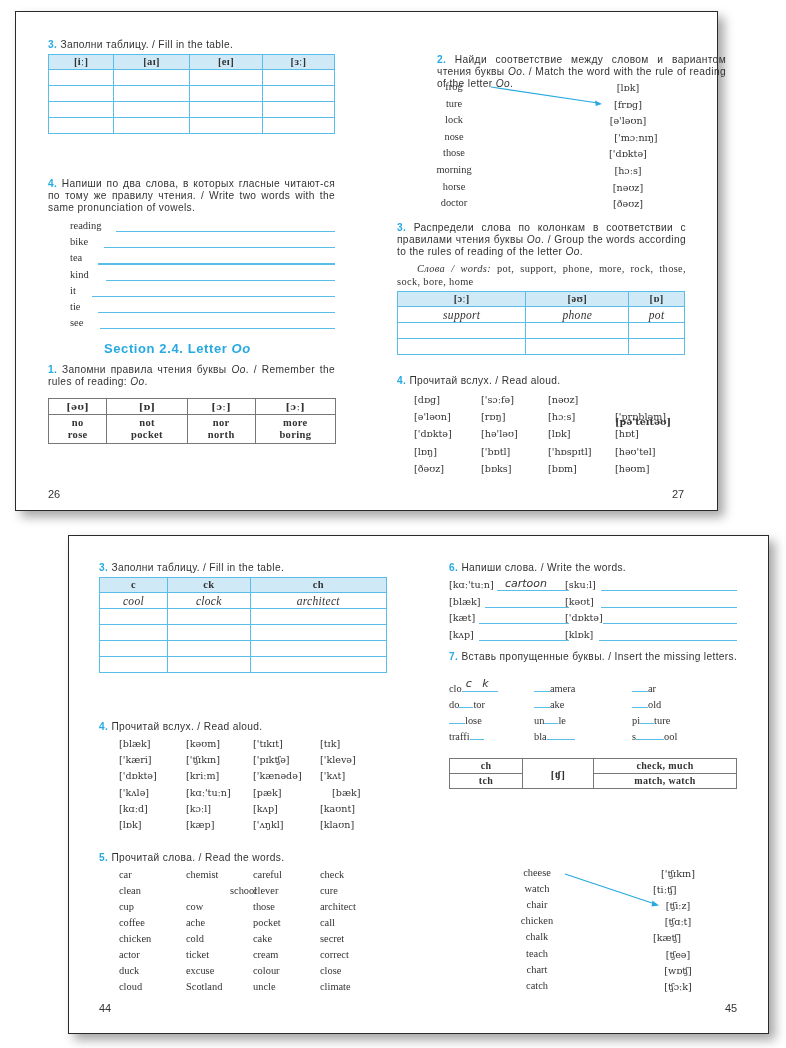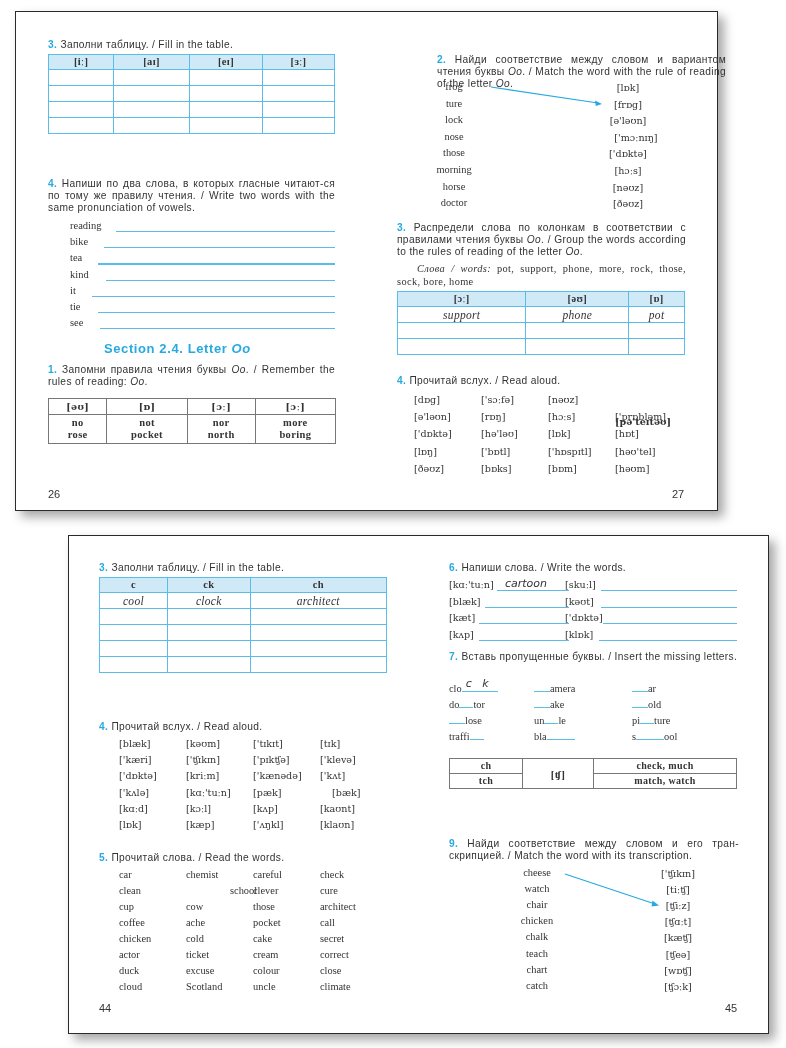--- a/index.html
+++ b/index.html
@@ -369,34 +369,31 @@
           <td>check, much</td>
         </tr>
         <tr>
           <td style="height:14px;">tch</td>
           <td>match, watch</td>
         </tr>
       </tbody>
         </table>
     </div>
 
-    <div class="task sans" style="left:30px;top:302px;width:290px;">
-      <div><span class="num">9.</span> <span>Найди соответствие между словом и его тран-скрипцией. / Match the word with its transcription.</span></div>
-    </div>
     <div id="p45-t9">
         <span class="word" style="left: 88px; top: 331px; width: 60px; text-align: center;">cheese</span>
         <span class="ipa" style="left: 234px; top: 332px; width: 50px; text-align: center;">['ʧɪkɪn]</span>
         <span class="word" style="left: 88px; top: 347.1px; width: 60px; text-align: center;">watch</span>
-        <span class="ipa" style="left: 234px; top: 348.1px; width: 50px; text-align: center;">[tiːʧ]</span>
+        <span class="ipa" style="left: 234px; top: 348.1px; width: 50px; text-align: left;">[tiːʧ]</span>
         <span class="word" style="left: 88px; top: 363.2px; width: 60px; text-align: center;">chair</span>
         <span class="ipa" style="left: 234px; top: 364.2px; width: 50px; text-align: center;">[ʧiːz]</span>
         <span class="word" style="left: 88px; top: 379.3px; width: 60px; text-align: center;">chicken</span>
         <span class="ipa" style="left: 234px; top: 380.3px; width: 50px; text-align: center;">[ʧɑːt]</span>
         <span class="word" style="left: 88px; top: 395.4px; width: 60px; text-align: center;">chalk</span>
-        <span class="ipa" style="left: 234px; top: 396.4px; width: 50px; text-align: center;">[kæʧ]</span>
+        <span class="ipa" style="left: 234px; top: 396.4px; width: 50px; text-align: left;">[kæʧ]</span>
         <span class="word" style="left: 88px; top: 411.5px; width: 60px; text-align: center;">teach</span>
         <span class="ipa" style="left: 234px; top: 412.5px; width: 50px; text-align: center;">[ʧeə]</span>
         <span class="word" style="left: 88px; top: 427.6px; width: 60px; text-align: center;">chart</span>
         <span class="ipa" style="left: 234px; top: 428.6px; width: 50px; text-align: center;">[wɒʧ]</span>
         <span class="word" style="left: 88px; top: 443.7px; width: 60px; text-align: center;">catch</span>
         <span class="ipa" style="left: 234px; top: 444.7px; width: 50px; text-align: center;">[ʧɔːk]</span>
       </div>
     <svg class="abs" style="left:0;top:0;overflow:visible;" width="349" height="400">
       <line x1="146" y1="338" x2="236" y2="368" stroke="#27a9e1" stroke-width="1.2"></line>
       <polygon points="240,369.5 233.5,364.5 232.5,370.5" fill="#27a9e1"></polygon>

